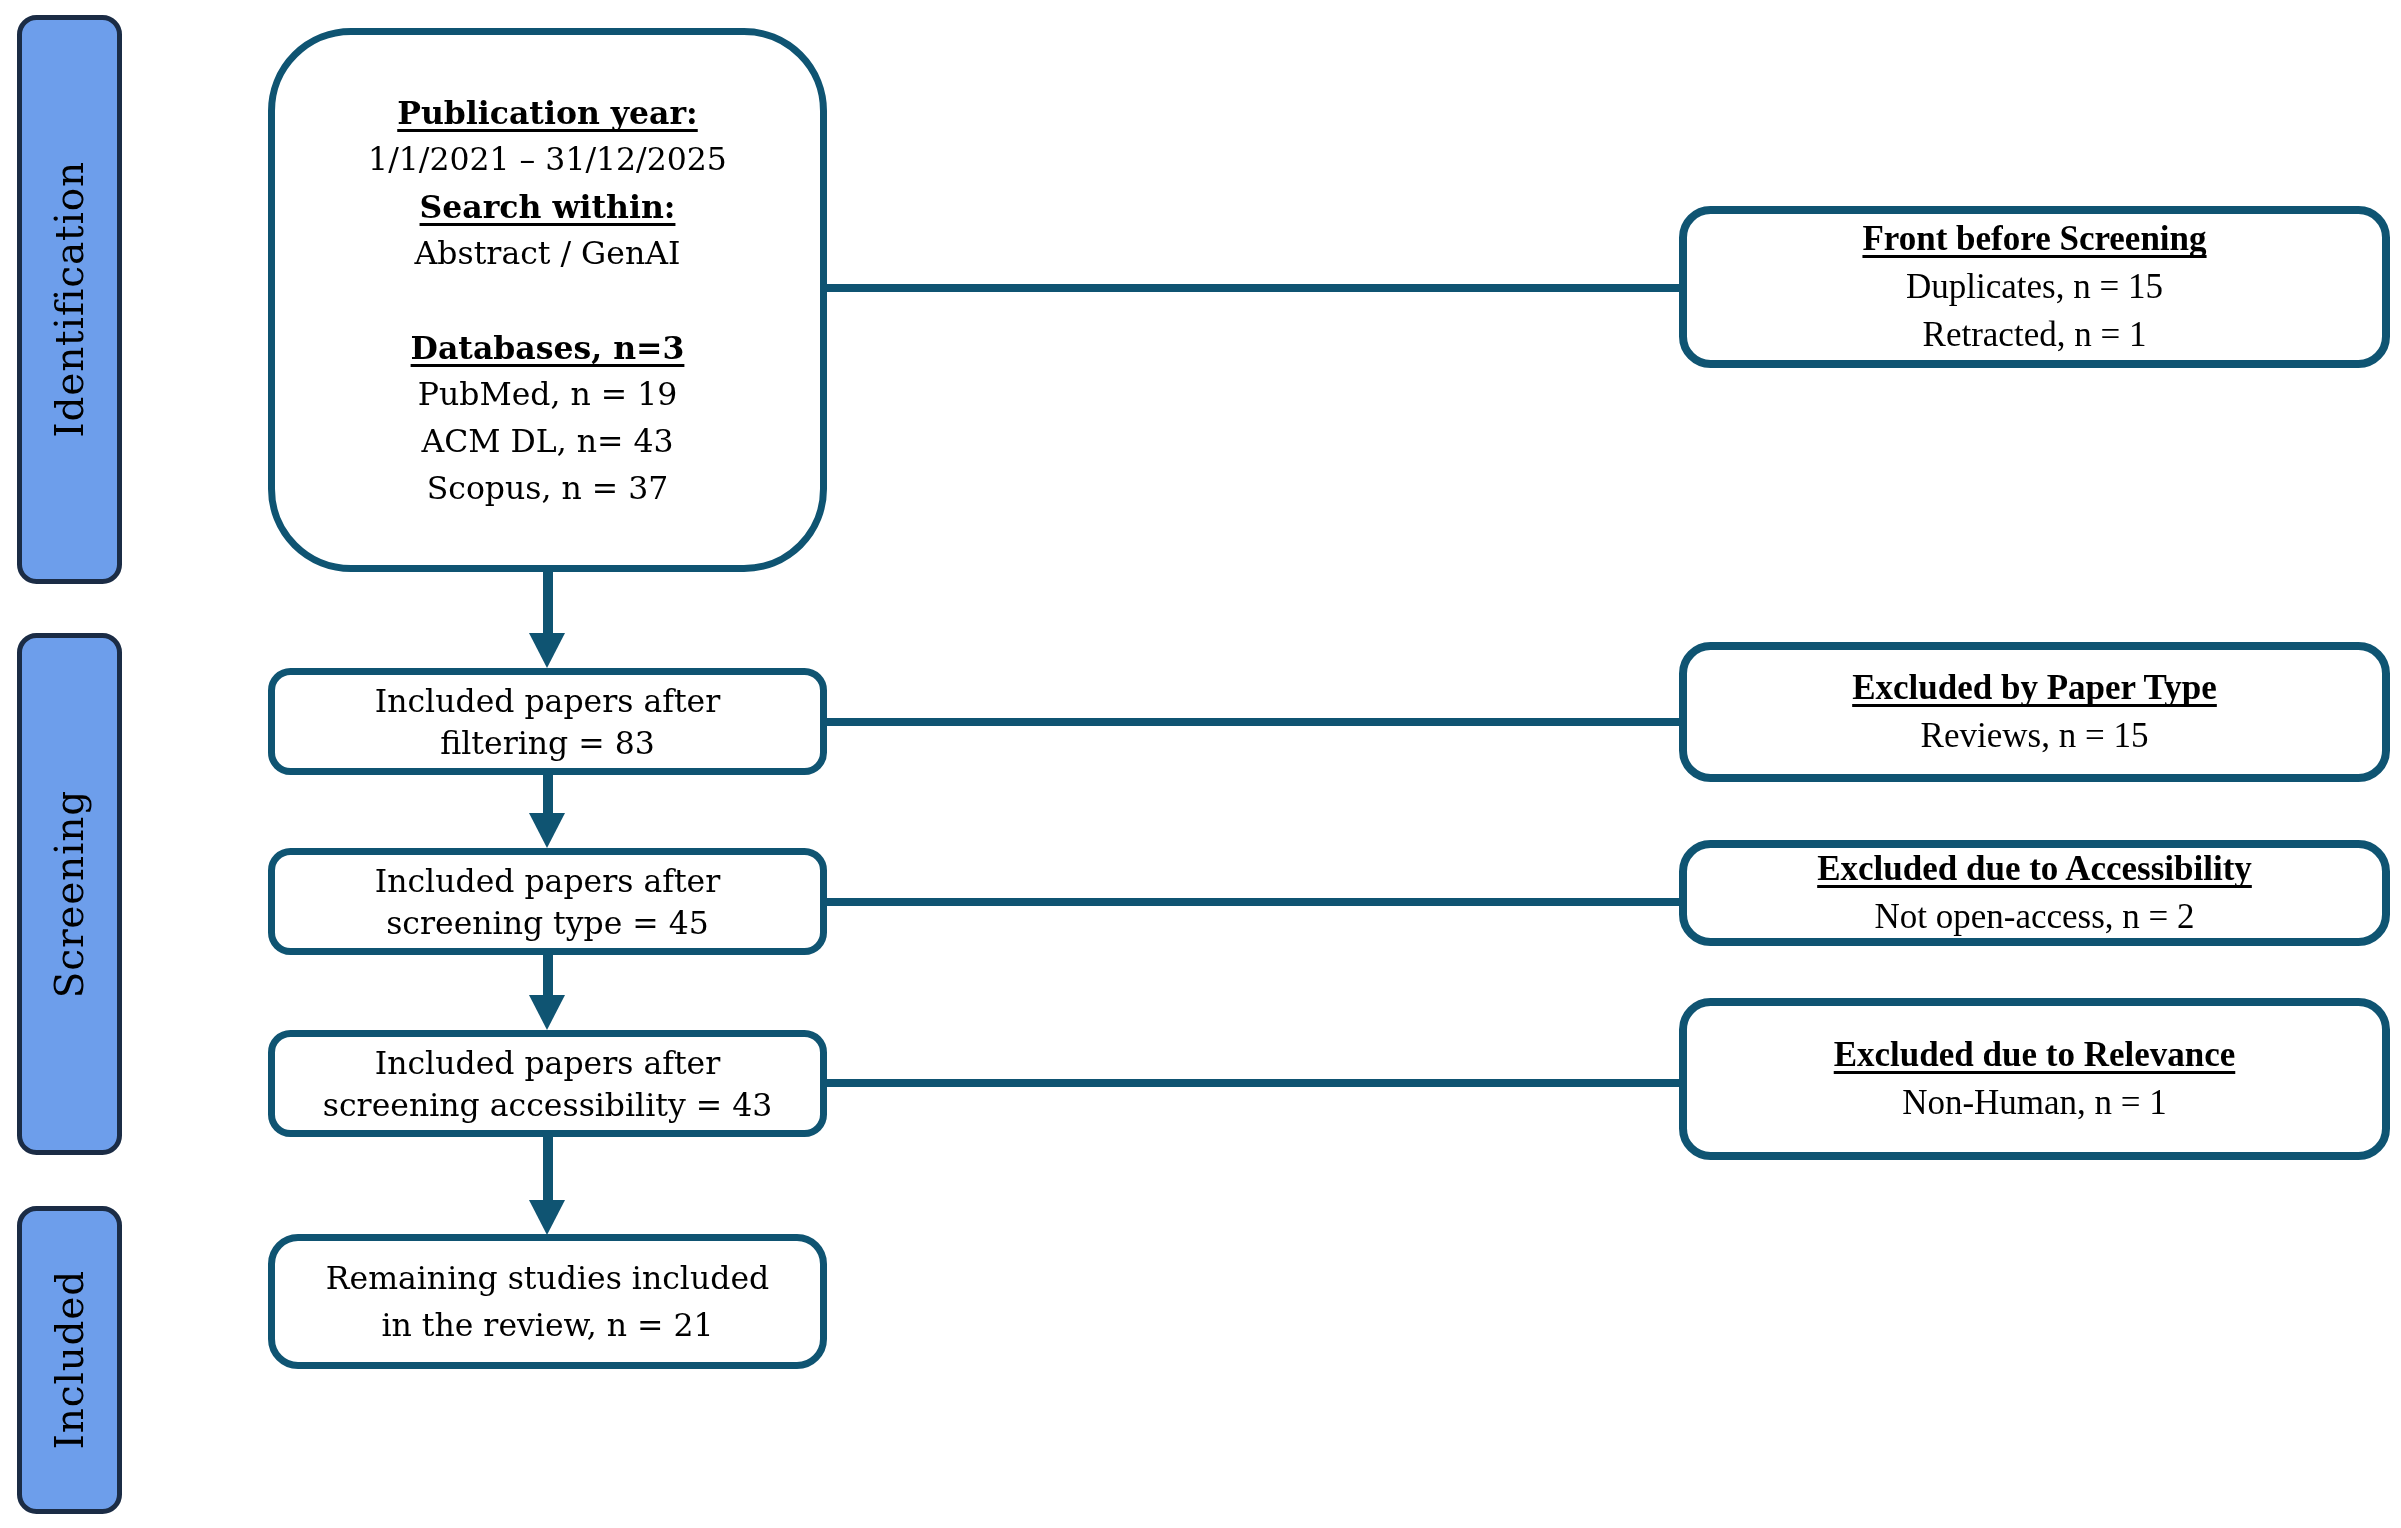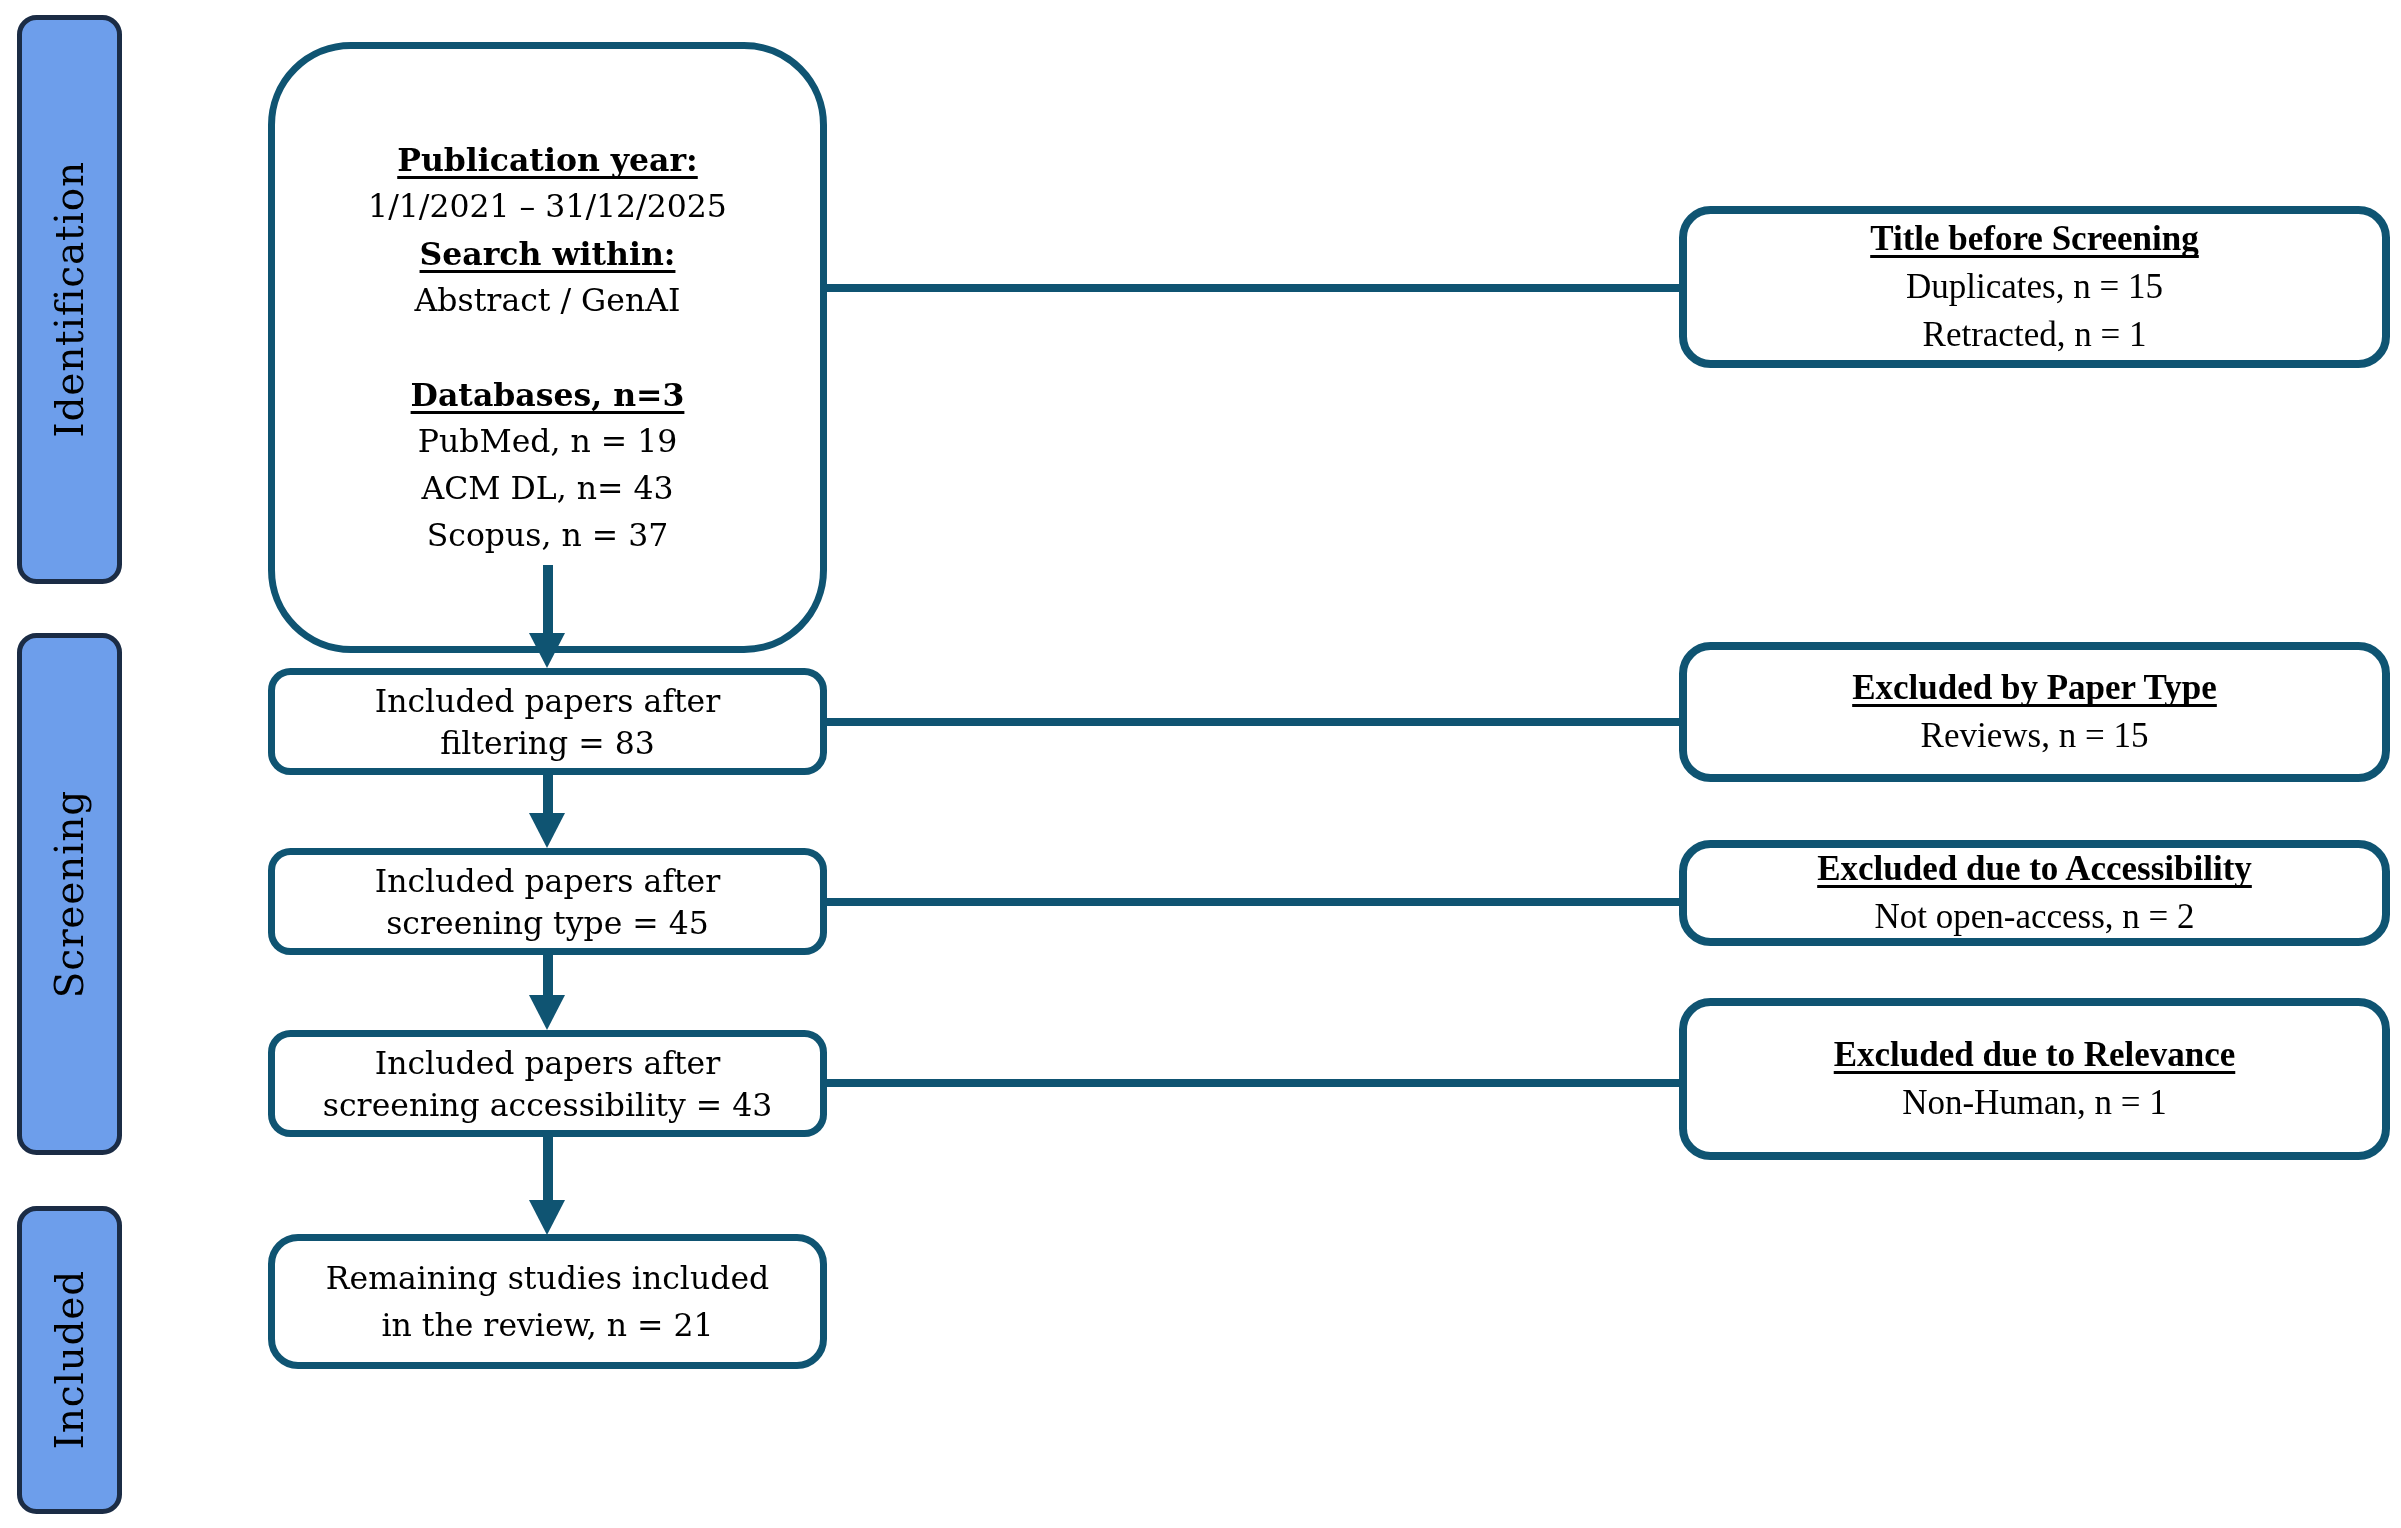--- a/index.html
+++ b/index.html
@@ -47,21 +47,21 @@
     background: var(--box-fill);
     border: 7.5px solid var(--line);
     display: flex; flex-direction: column;
     align-items: center; justify-content: center;
     text-align: center;
     font-family: "DejaVu Serif", serif;
     font-size: 31.5px;
     line-height: 45px;
   }
   .box-identification {
-    top: 42px; height: 611px;
+    top: 28px; height: 544px;
     border-radius: 83px;
     line-height: 47px;
   }
   .box-filtering      { top: 668px;  height: 107px; border-radius: 22.5px; line-height: 42px; }
   .box-screentype     { top: 848px; height: 107px; border-radius: 22.5px; line-height: 42px; }
   .box-accessibility  { top: 1030px; height: 107px; border-radius: 22.5px; line-height: 42px; }
   .box-included       { top: 1234px; height: 135px; border-radius: 30px; line-height: 47px; align-items: center; }
 
   .uheading {
     font-weight: bold;
@@ -160,21 +160,21 @@
   <div class="lbox box-accessibility">
     <div>Included papers after</div>
     <div>screening accessibility = 43</div>
   </div>
   <div class="lbox box-included">
     <div>Remaining studies included</div>
     <div>in the review, n = 21</div>
   </div>
 
   <div class="rbox box-filter">
-    <div class="uheading">Title before Screening</div>
+    <div class="uheading">Front before Screening</div>
     <div>Duplicates, n = 15</div>
     <div>Retracted, n = 1</div>
   </div>
   <div class="rbox box-papertype">
     <div class="uheading">Excluded by Paper Type</div>
     <div>Reviews, n = 15</div>
   </div>
   <div class="rbox box-access">
     <div class="uheading">Excluded due to Accessibility</div>
     <div>Not open-access, n = 2</div>

